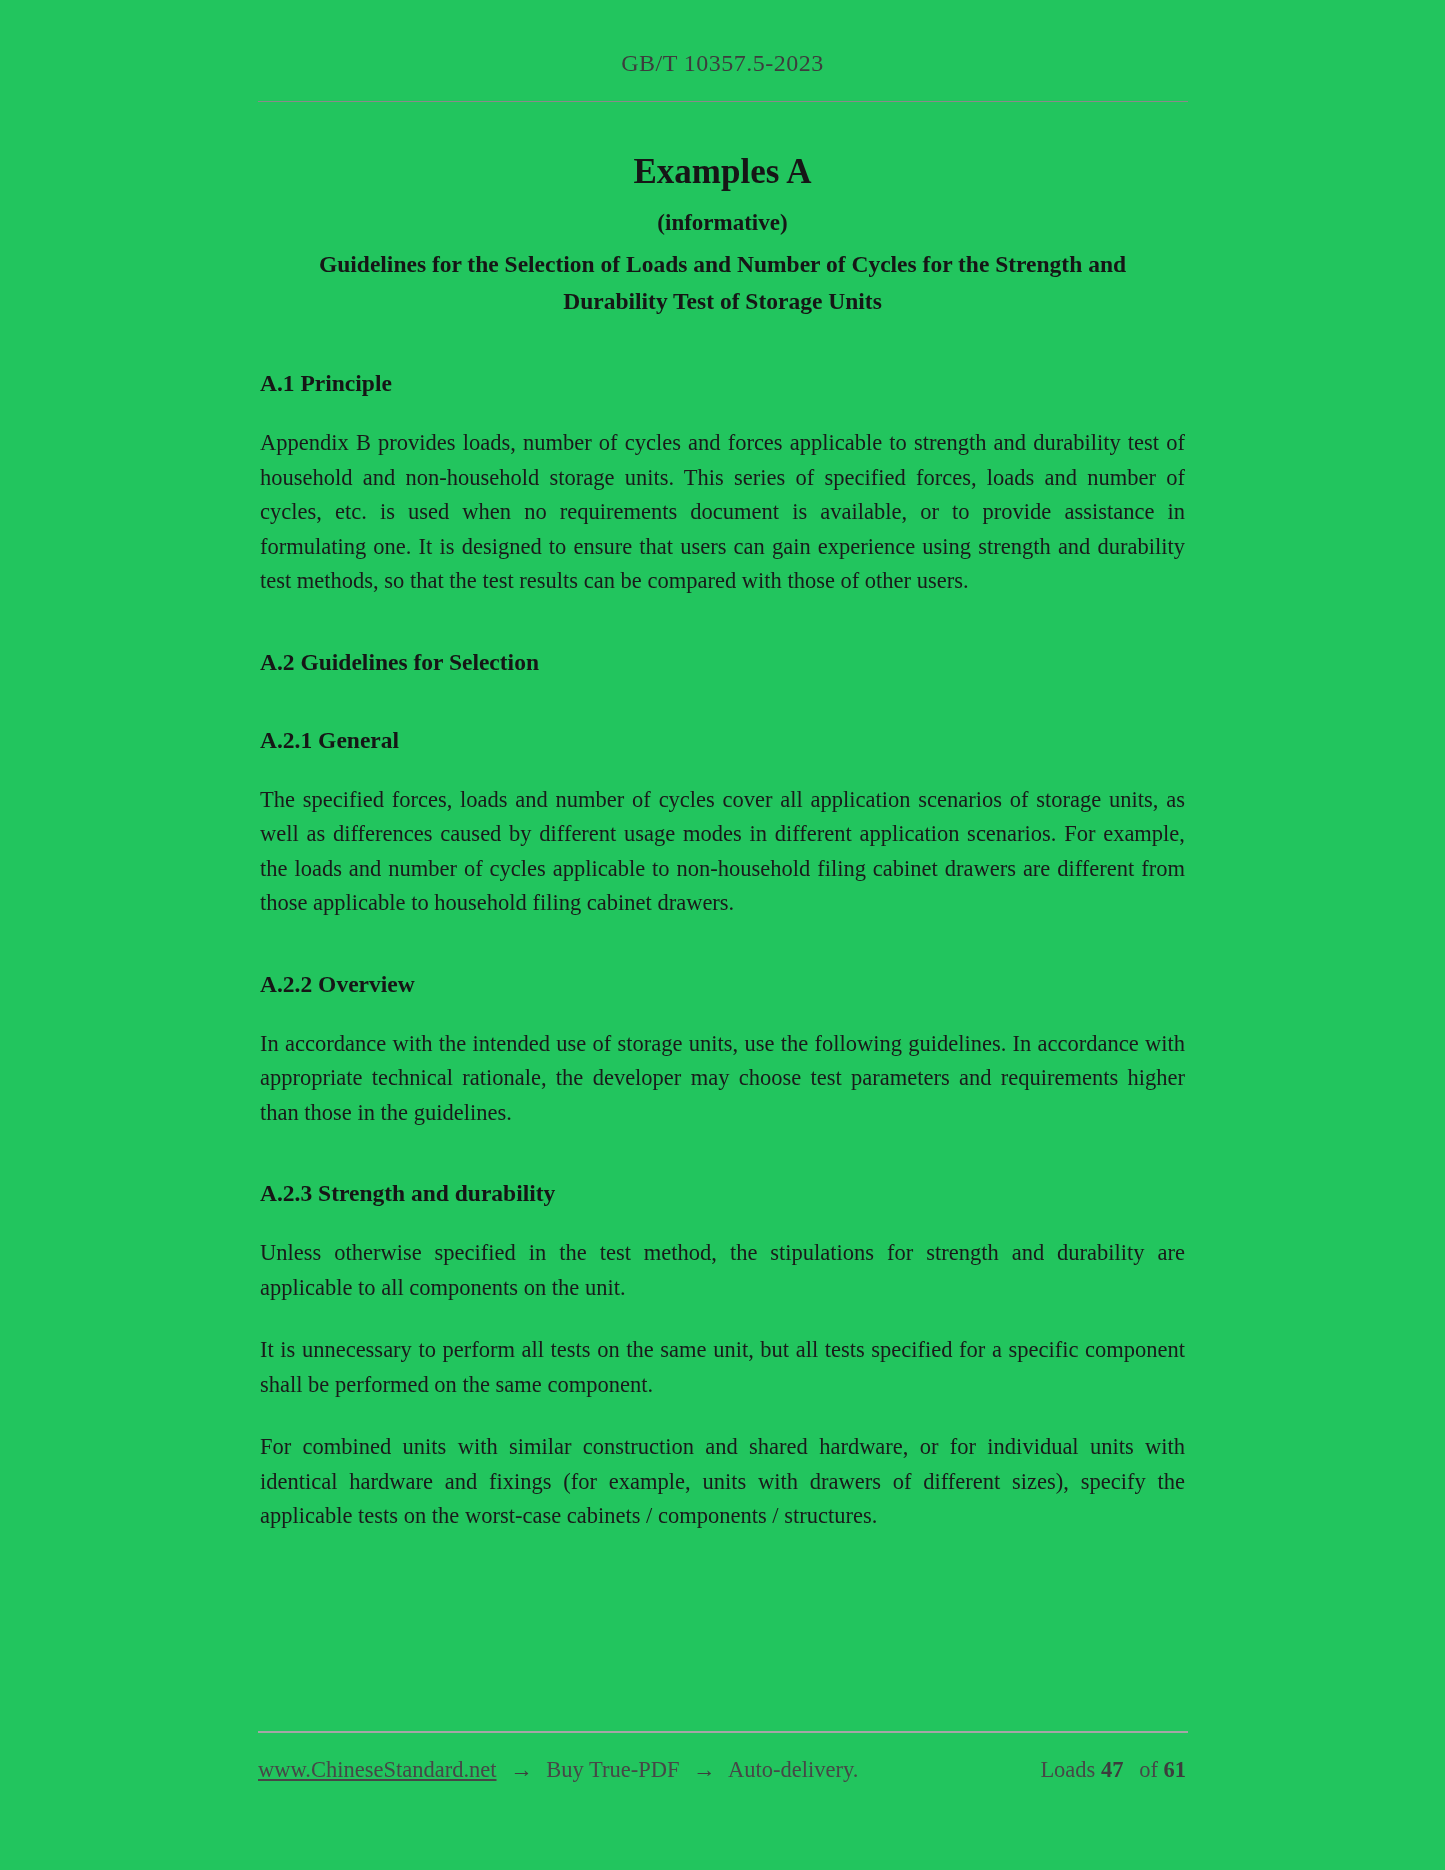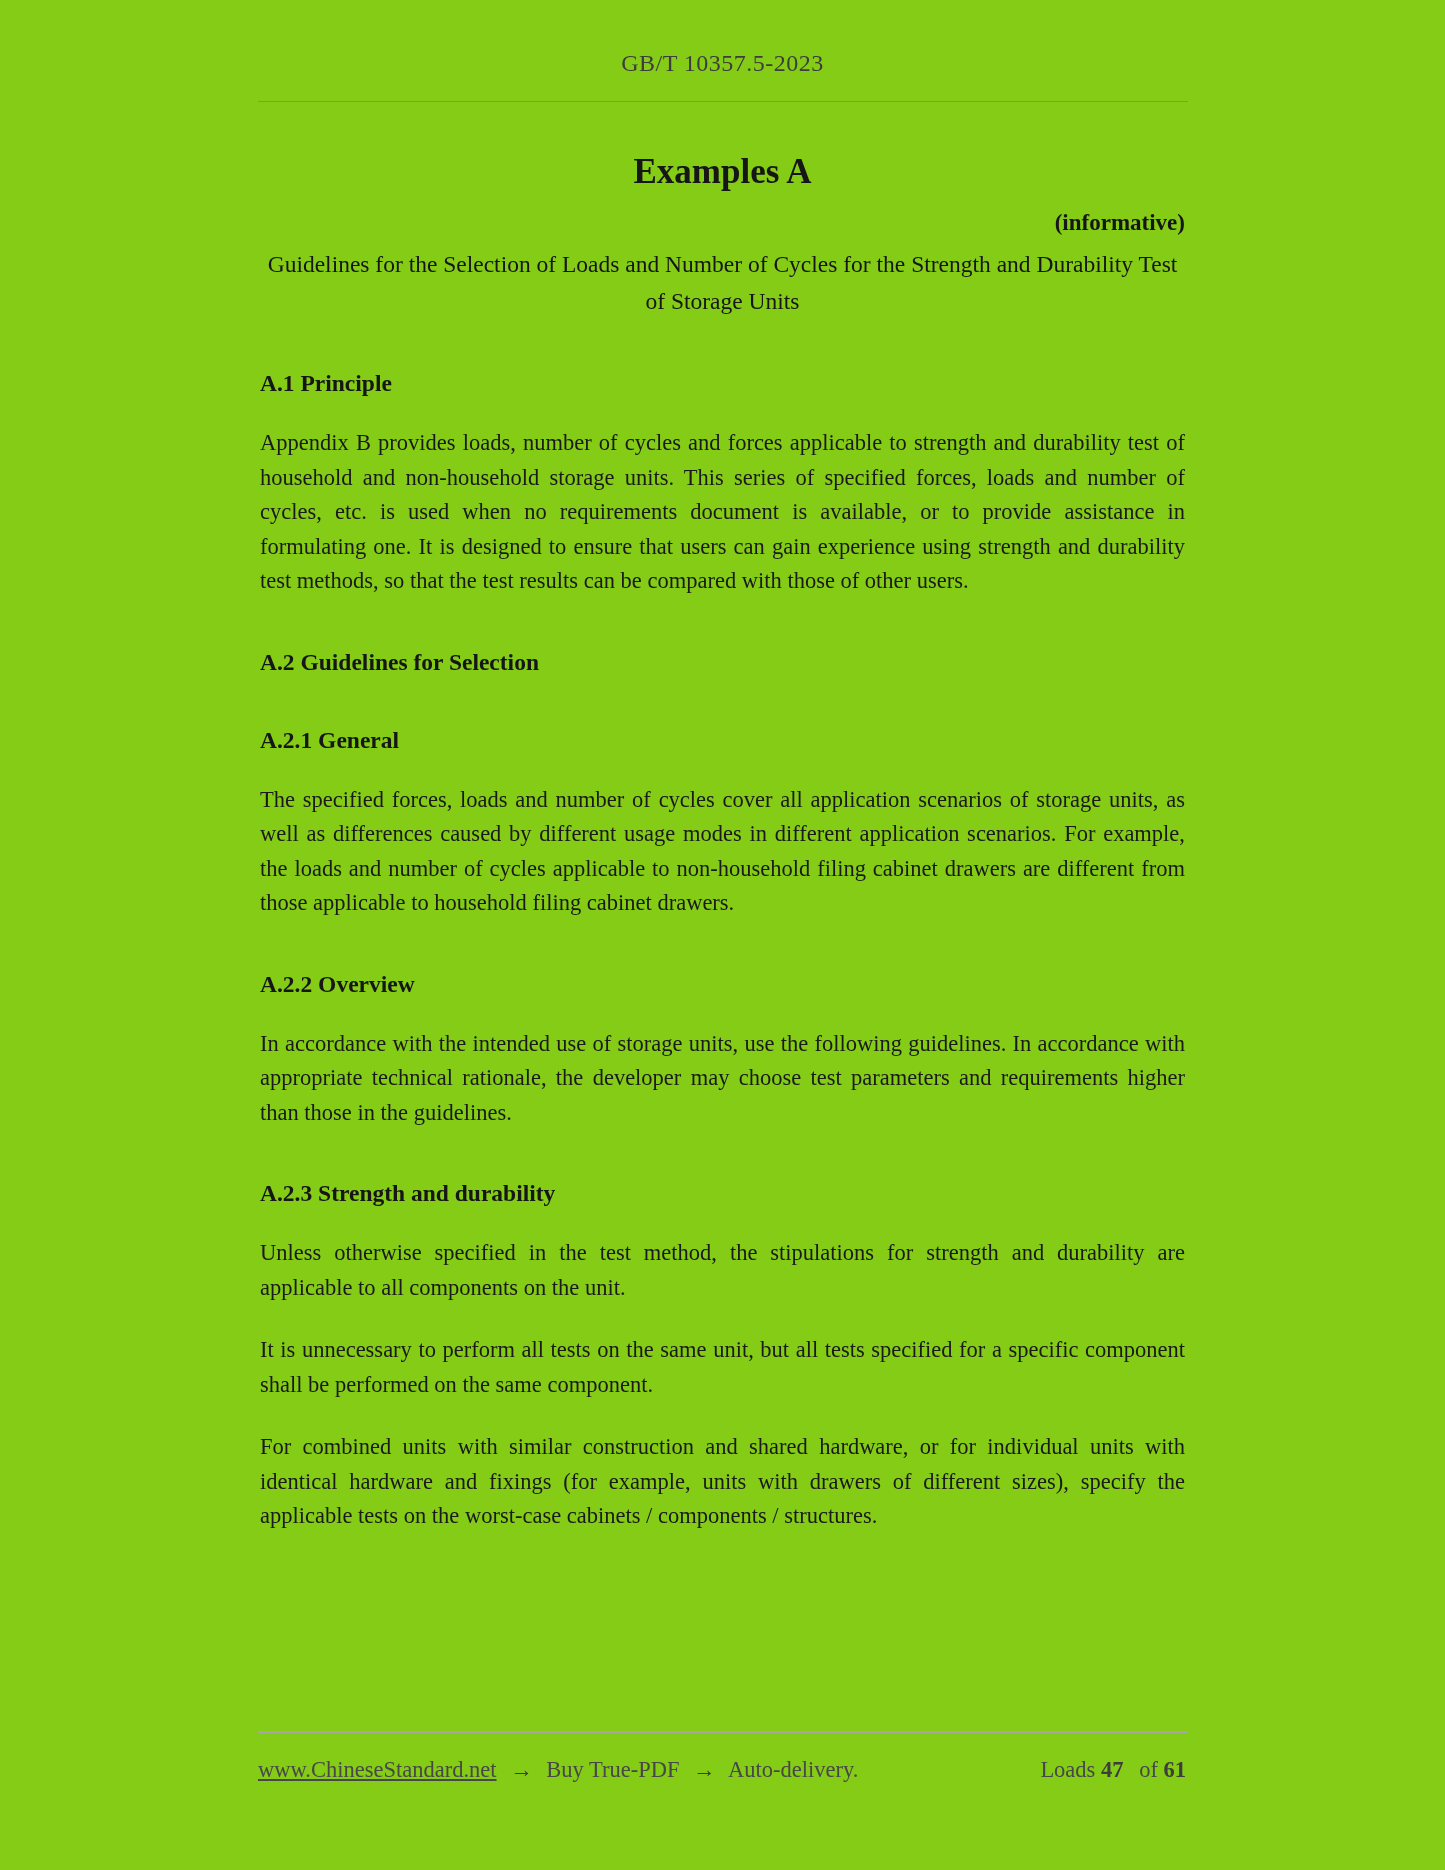--- a/index.html
+++ b/index.html
@@ -1,21 +1,21 @@
 <!DOCTYPE html>
 <html><head>
 <meta charset="utf-8">
 <style>
   html, body { margin: 0; padding: 0; background: #ffffff; }
   .page {
     position: relative;
     width: 1445px;
     height: 1870px;
     margin: 0 auto;
-    background: #84cc16;
+    background: #22c55e;
     font-family: "Liberation Serif", "DejaVu Serif", serif;
     color: #161616;
     overflow: hidden;
   }
   .header {
     padding-top: 50px;
     text-align: center;
     font-size: 24px;
     color: #3d3d3d;
     letter-spacing: 0.5px;
@@ -33,27 +33,27 @@
   .appendix-title {
     font-size: 35px;
     font-weight: bold;
     text-align: center;
     margin: 48px 0 0;
     line-height: 44px;
   }
   .informative {
     font-size: 23px;
     font-weight: bold;
-    text-align: right;
+    text-align: center;
     margin-top: 14px;
     line-height: 30px;
   }
   .subtitle {
     font-size: 23.5px;
-    font-weight: normal;
+    font-weight: bold;
     text-align: center;
     line-height: 37px;
     margin: 8px auto 0;
     max-width: 910px;
   }
   .section-heading {
     font-size: 23.5px;
     font-weight: bold;
     margin: 48px 0 0;
     line-height: 30px;

